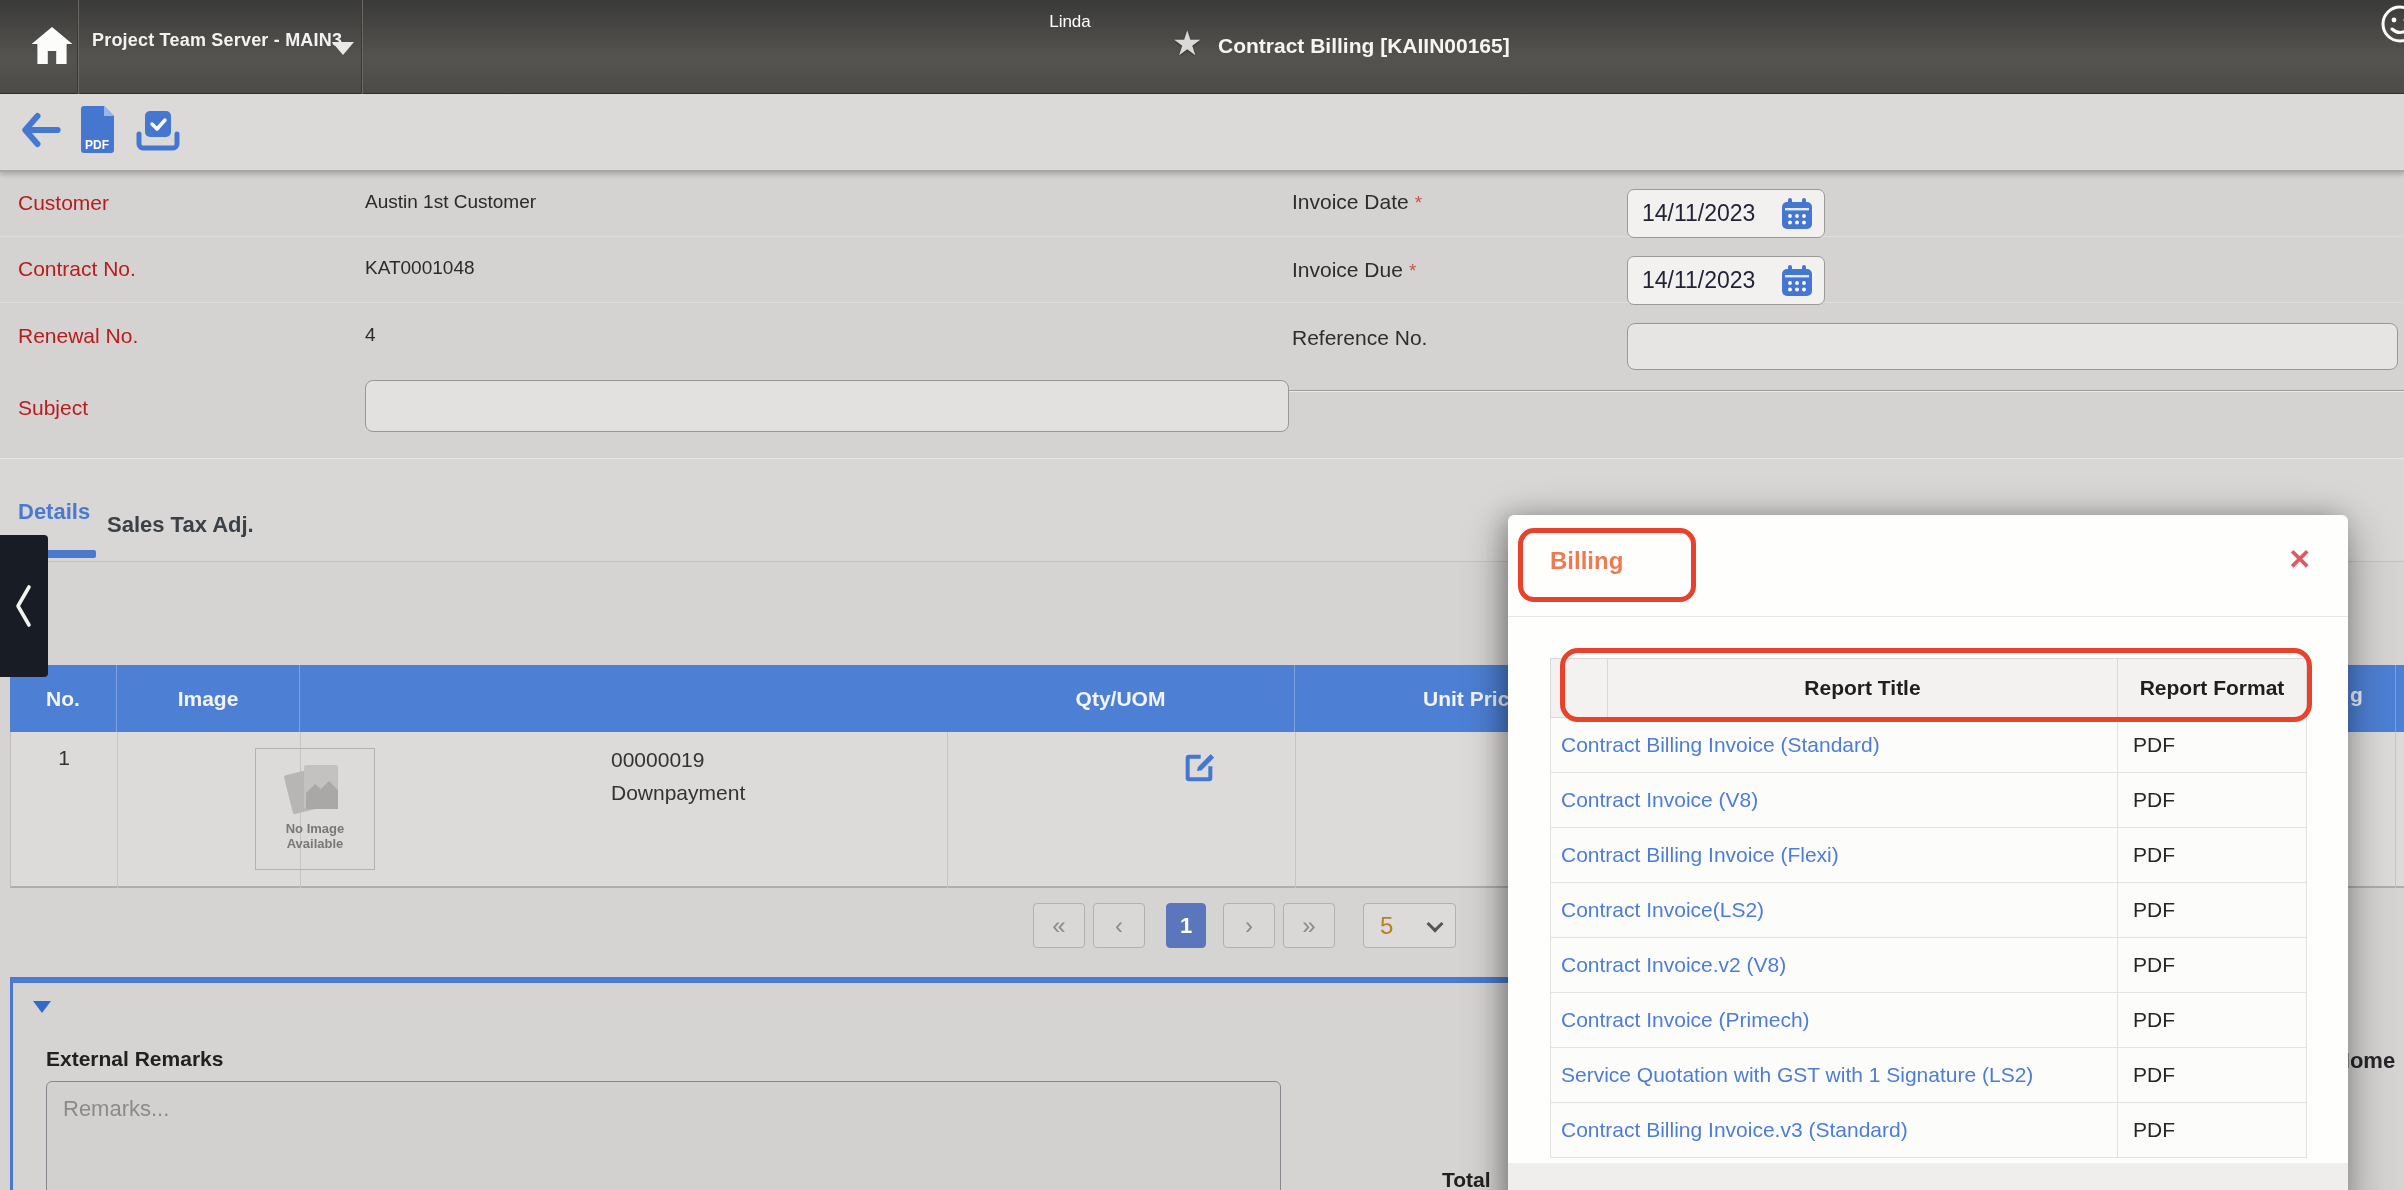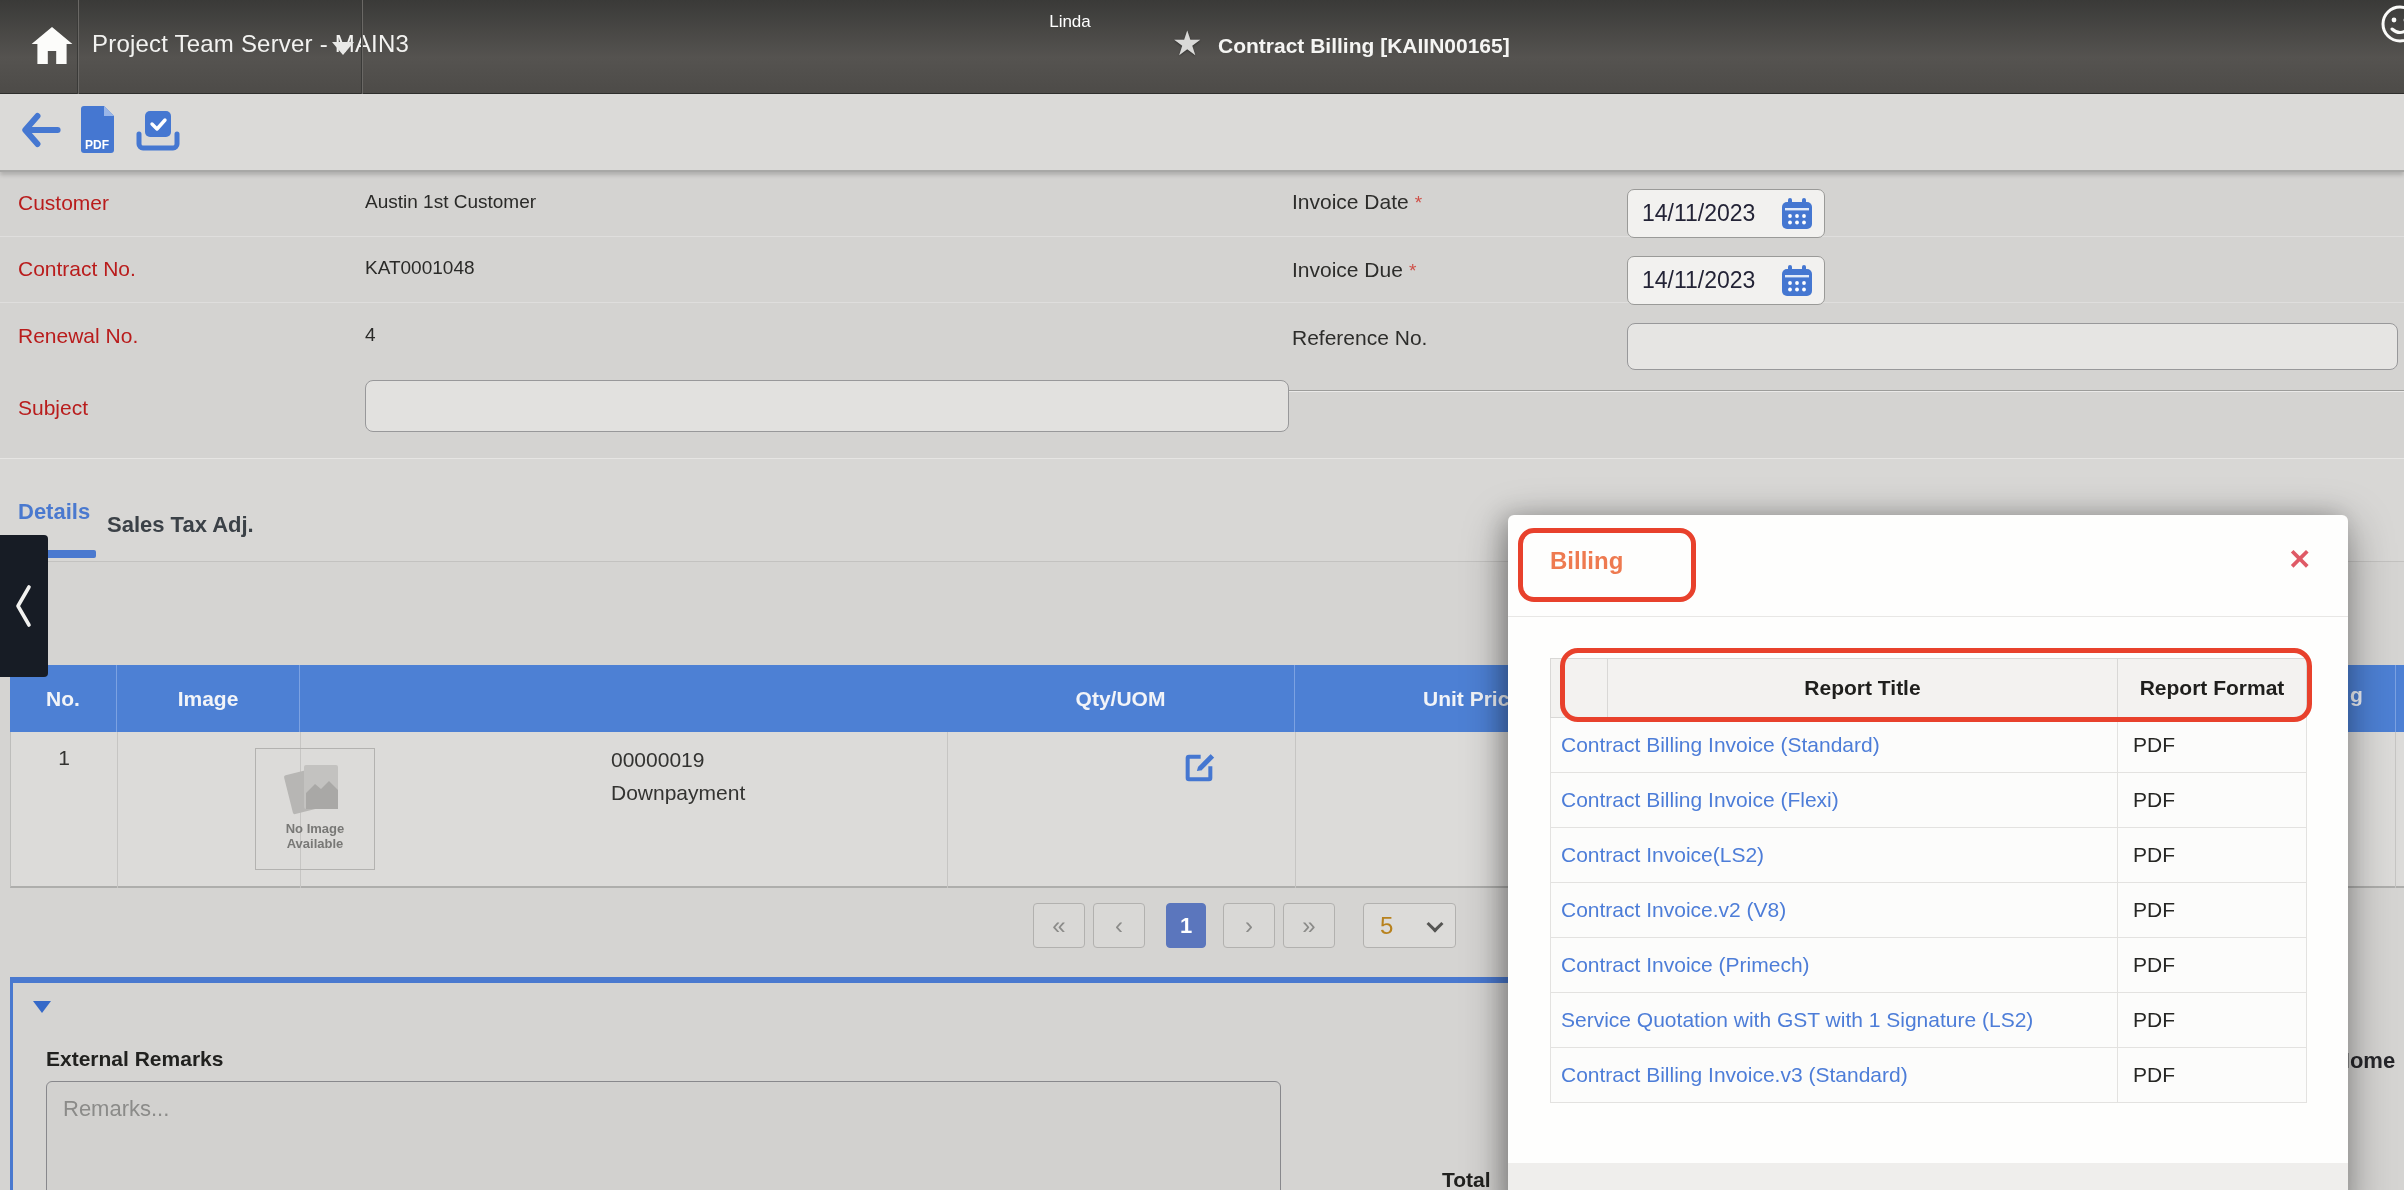--- a/index.html
+++ b/index.html
@@ -8,21 +8,21 @@
   #app { position:relative; width:2404px; height:1190px; overflow:hidden; }
   .abs { position:absolute; }
 
   
   #topbar { left:0; top:0; width:2404px; height:94px;
             background:linear-gradient(#3a3a38, #555350 62%, #4d4b48);
             border-bottom:1px solid #2e2e2c; z-index:3; }
   .topsep { position:absolute; top:0; width:1px; height:94px; background:#6a6865;
             box-shadow:-1px 0 0 #3a3a38; }
   #home-btn { position:absolute; left:28px; top:22px; width:48px; height:48px; cursor:pointer; }
-  #server-label { position:absolute; left:92px; top:30px; color:#f2f2f0; font-size:24px; font-weight:normal; letter-spacing:0.2px; }
+  #server-label { position:absolute; left:92px; top:30px; color:#f2f2f0; font-size:18px; font-weight:bold; letter-spacing:0.2px; }
   #server-caret { position:absolute; left:332px; top:42px; width:0; height:0;
                   border-left:11px solid transparent; border-right:11px solid transparent;
                   border-top:13px solid #e9e9e7; cursor:pointer; }
   #user-name { position:absolute; left:1010px; top:12px; width:120px; text-align:center;
                color:#ffffff; font-size:17px; }
   #fav-star { position:absolute; left:1172px; top:26px; color:#d9d9d7; font-size:34px; line-height:34px; cursor:pointer;
               text-shadow:0 1px 2px rgba(0,0,0,.4); }
   #page-title { position:absolute; left:1218px; top:34px; color:#f5f5f3; font-size:21px; font-weight:bold; }
   #smiley { position:absolute; right:-17px; top:3px; width:42px; height:42px; cursor:pointer; }
 
@@ -336,20 +336,24 @@
           <th>Report Title</th>
           <th>Report Format</th>
         </tr>
       </thead>
       <tbody>
         <tr>
           <td class="t" colspan="2"><a>Contract Billing Invoice (Standard)</a></td>
           <td class="f">PDF</td>
         </tr>
         <tr>
+          <td class="t" colspan="2"><a>Contract Invoice (V8)</a></td>
+          <td class="f">PDF</td>
+        </tr>
+        <tr>
           <td class="t" colspan="2"><a>Contract Billing Invoice (Flexi)</a></td>
           <td class="f">PDF</td>
         </tr>
         <tr>
           <td class="t" colspan="2"><a>Contract Invoice(LS2)</a></td>
           <td class="f">PDF</td>
         </tr>
         <tr>
           <td class="t" colspan="2"><a>Contract Invoice.v2 (V8)</a></td>
           <td class="f">PDF</td>

